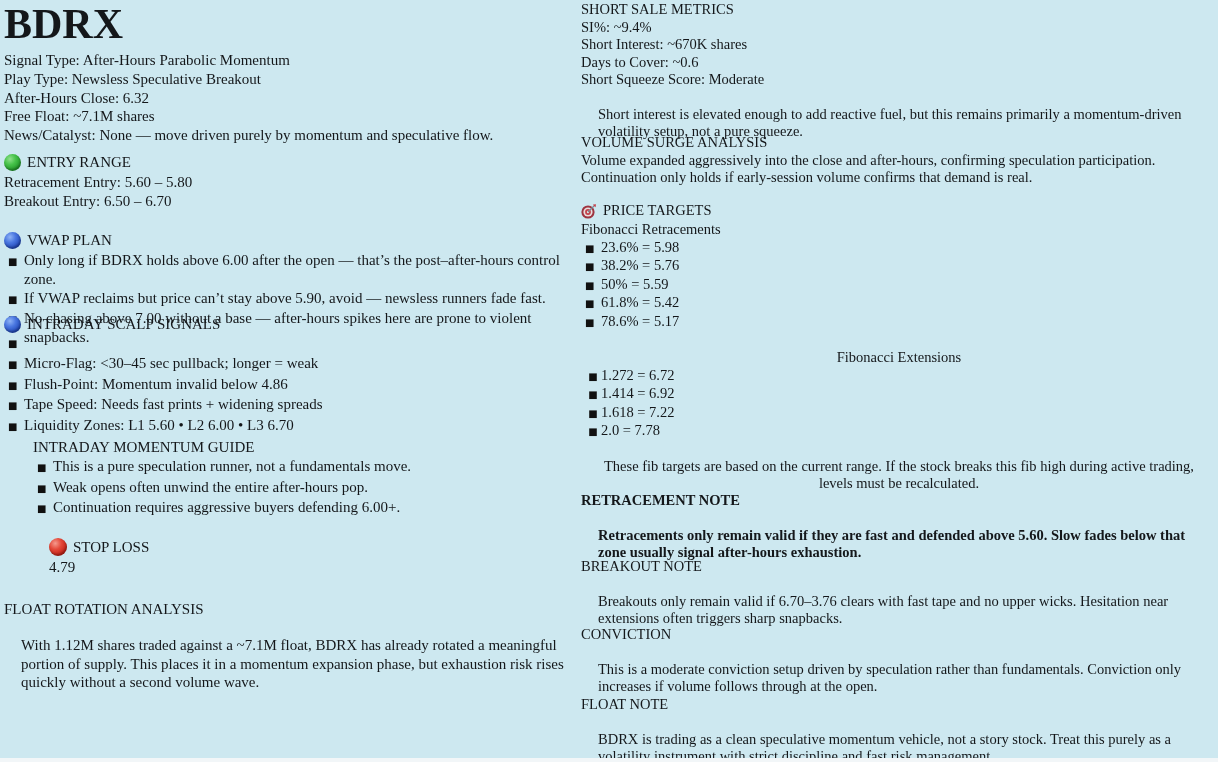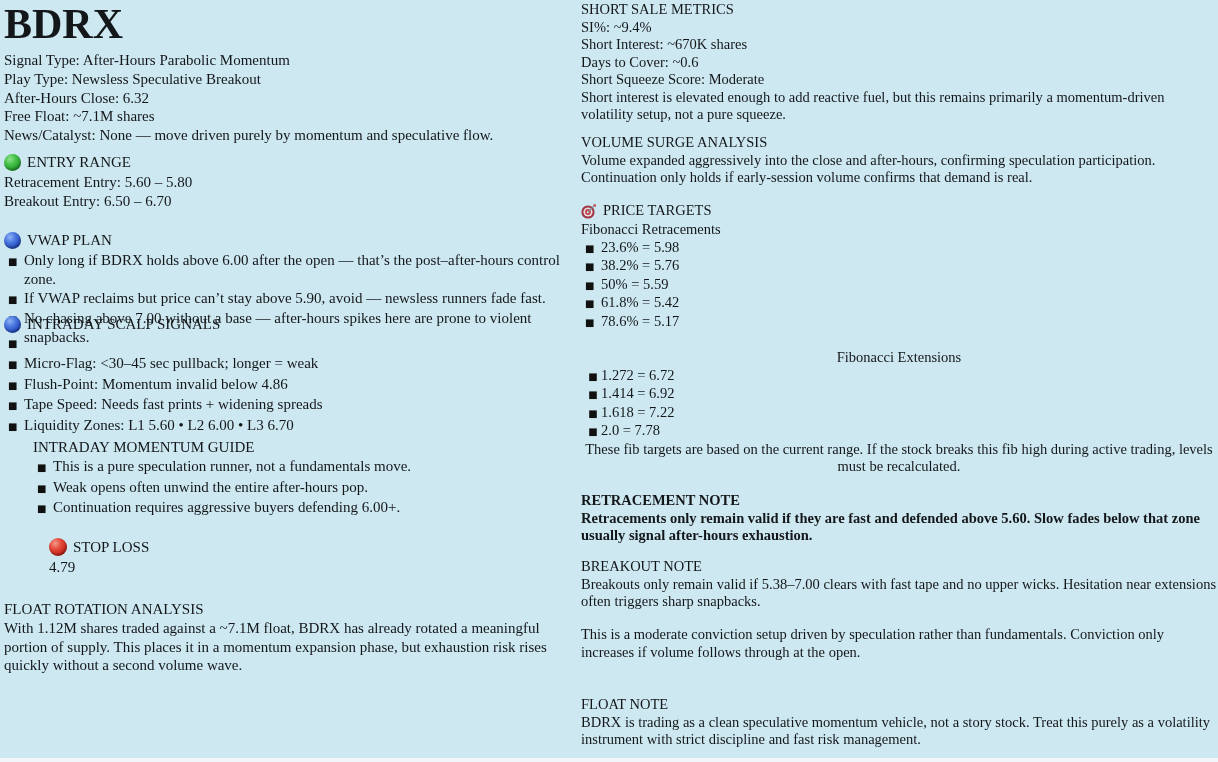--- a/index.html
+++ b/index.html
@@ -32,21 +32,21 @@
   .col-r .h-line{height:20px;}
   .dot{width:17px;height:17px;border-radius:50%;flex:0 0 auto;
        box-shadow:inset -1px -2px 2px rgba(0,0,0,.25);}
   .dot.green{background:radial-gradient(circle at 35% 30%,#90e08c 0%,#46c24a 35%,#209628 75%,#157a1d 100%);}
   .dot.blue{background:radial-gradient(circle at 35% 30%,#8fb3f5 0%,#4a77e0 35%,#1f45b5 75%,#163a9e 100%);}
   .dot.red{width:18px;height:18px;background:radial-gradient(circle at 35% 30%,#f59a8d 0%,#e4493a 35%,#bf2015 75%,#a11a10 100%);}
 
   .b-line{display:flex;align-items:baseline;padding-left:4px;}
   .sq{font-family:"DejaVu Sans",sans-serif;font-size:10px;width:16px;flex:0 0 auto;color:#111;}
   .line{}
-  .para{margin:0;}
+  .para{margin:17px;}
   .sub{}
   .bottom-strip{position:absolute;left:0;top:758px;width:1218px;height:4px;background:#f2f6f8;}
   .target-wrap{width:16px;height:16px;flex:0 0 auto;display:inline-block;}
 </style>
 </head>
 <body>
 
 <div class="page">
 
   <div class="sec col-l" id="sec-title">
@@ -217,24 +217,25 @@
     <p class="para">These fib targets are based on the current range. If the stock breaks this fib high during active trading, levels must be recalculated.</p>
   </div>
 
   <div class="sec col-r" id="sec-retrnote">
     <div class="line">RETRACEMENT NOTE</div>
     <p class="para">Retracements only remain valid if they are fast and defended above 5.60. Slow fades below that zone usually signal after-hours exhaustion.</p>
   </div>
 
   <div class="sec col-r" id="sec-breakout">
     <div class="line">BREAKOUT NOTE</div>
-    <p class="para">Breakouts only remain valid if 5.38–7.00 clears with fast tape and no upper wicks. Hesitation near extensions often triggers sharp snapbacks.</p>
+    <p class="para">Breakouts only remain valid if 6.70–3.76 clears with fast tape and no upper wicks. Hesitation near extensions often triggers sharp snapbacks.</p>
   </div>
 
   <div class="sec col-r" id="sec-conviction">
+    <div class="line">CONVICTION</div>
     <p class="para">This is a moderate conviction setup driven by speculation rather than fundamentals. Conviction only increases if volume follows through at the open.</p>
   </div>
 
   <div class="sec col-r" id="sec-final">
     <div class="line">FLOAT NOTE</div>
     <p class="para">BDRX is trading as a clean speculative momentum vehicle, not a story stock. Treat this purely as a volatility instrument with strict discipline and fast risk management.</p>
   </div>
 
   <div class="bottom-strip"></div>
 </div>

